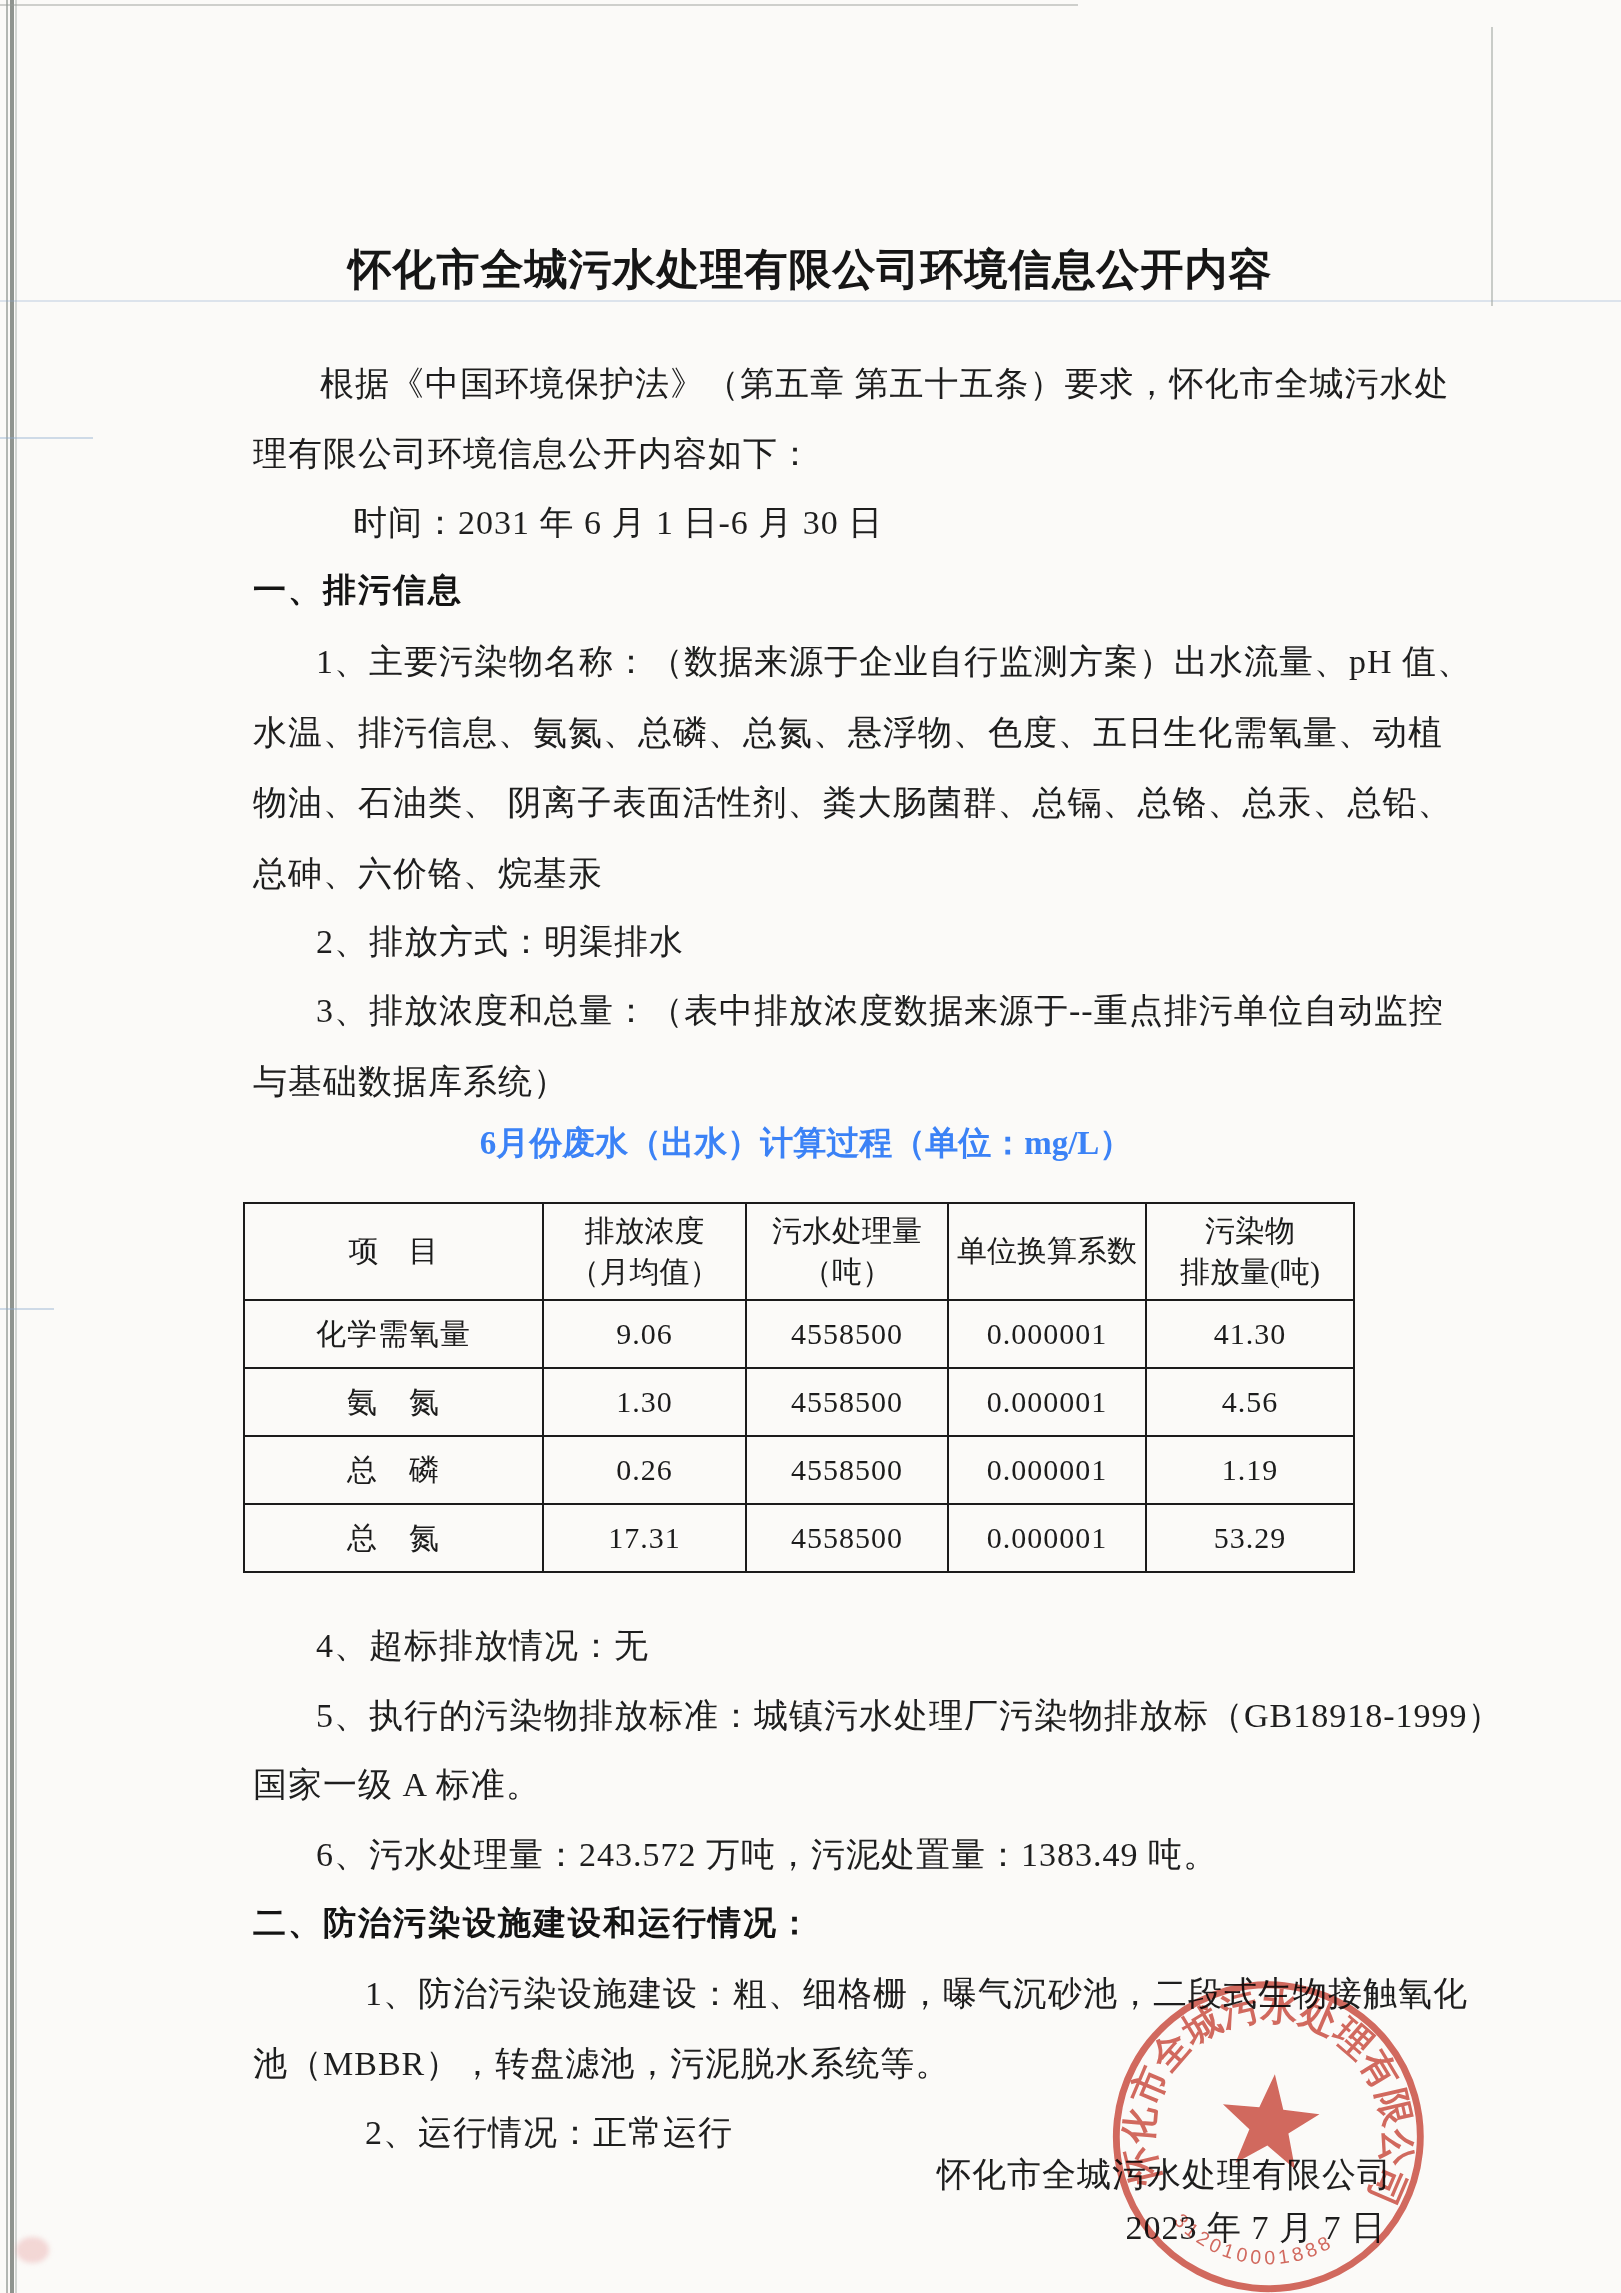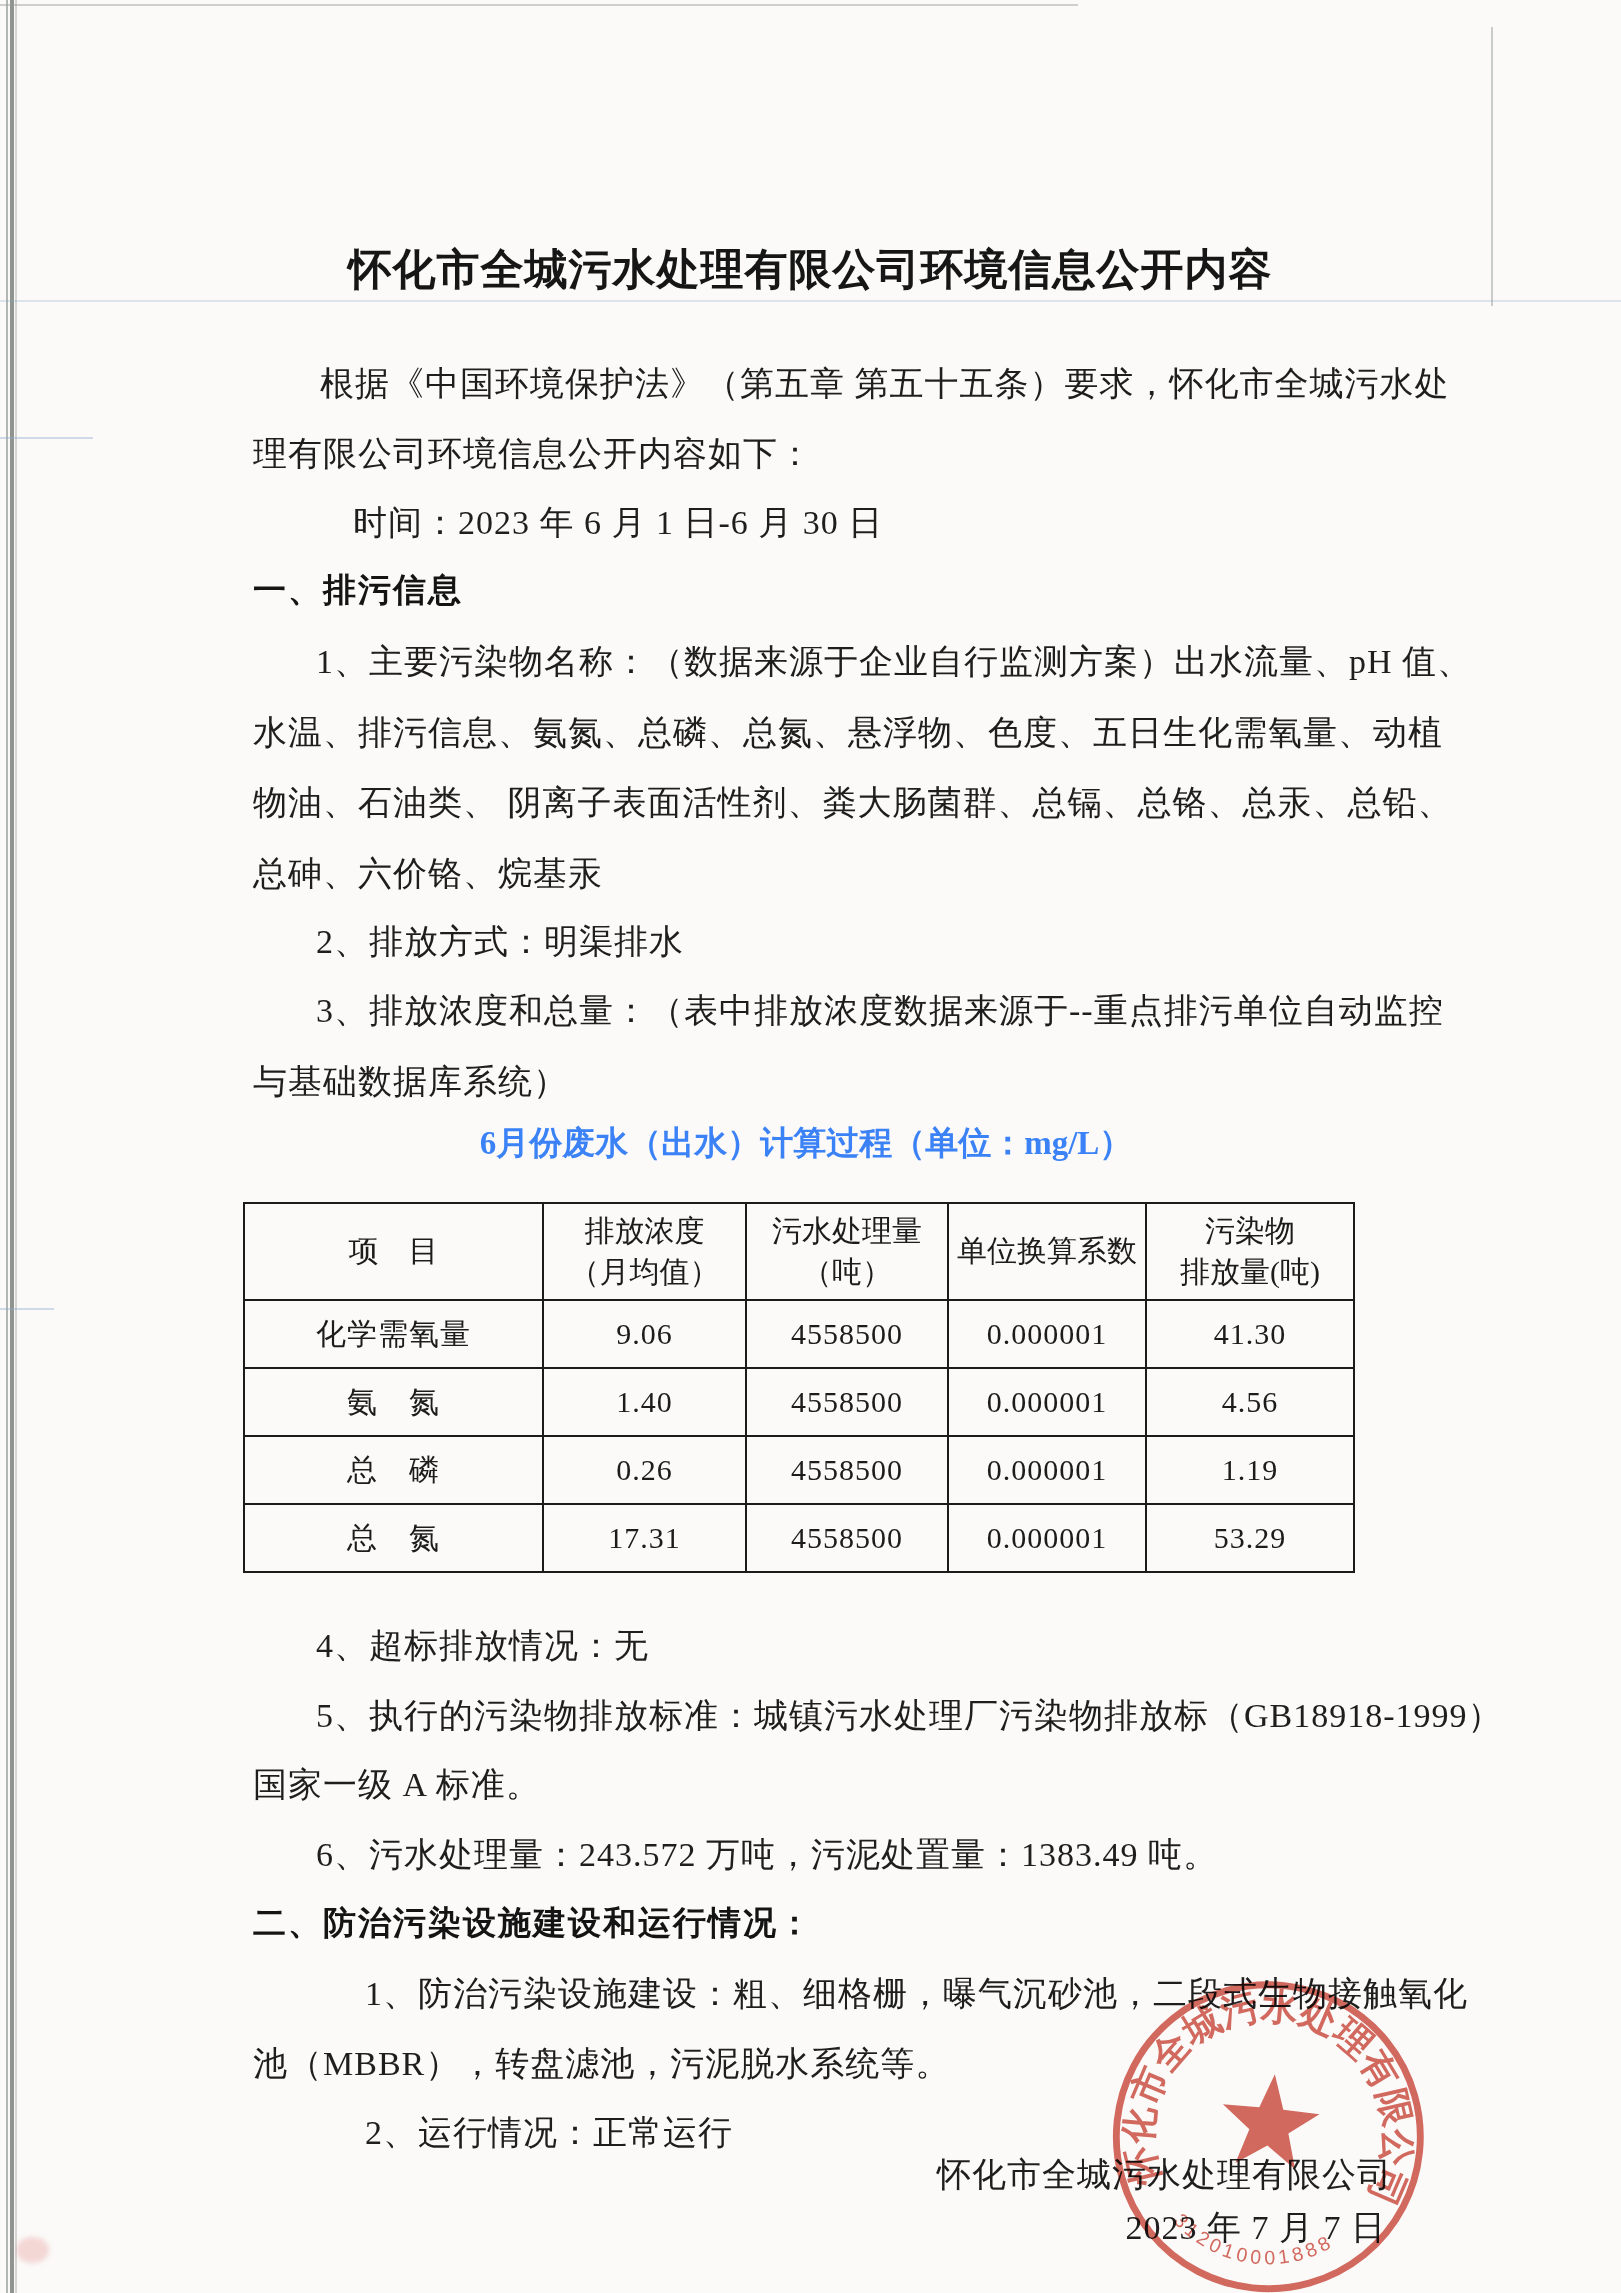--- a/index.html
+++ b/index.html
@@ -64,21 +64,21 @@
   <div class="blue1"></div>
   <div class="blue2"></div>
   <div class="blue3"></div>
   <div class="edge-r"></div>
   <div class="smudge"></div>
 
   <div class="title">怀化市全城污水处理有限公司环境信息公开内容</div>
 
   <div class="line" style="left:320px;top:361px;">根据《中国环境保护法》（第五章 第五十五条）要求，怀化市全城污水处</div>
   <div class="line" style="left:253px;top:431px;">理有限公司环境信息公开内容如下：</div>
-  <div class="line" style="left:353px;top:500px;">时间：2023 年 6 月 1 日-6 月 30 日</div>
+  <div class="line" style="left:353px;top:500px;">时间：2031 年 6 月 1 日-6 月 30 日</div>
 
   <div class="line heading" style="left:253px;top:568px;">一、排污信息</div>
 
   <div class="line" style="left:316px;top:639px;">1、主要污染物名称：（数据来源于企业自行监测方案）出水流量、pH 值、</div>
   <div class="line" style="left:253px;top:710px;">水温、排污信息、氨氮、总磷、总氮、悬浮物、色度、五日生化需氧量、动植</div>
   <div class="line" style="left:253px;top:780px;">物油、石油类、 阴离子表面活性剂、粪大肠菌群、总镉、总铬、总汞、总铅、</div>
   <div class="line" style="left:253px;top:851px;">总砷、六价铬、烷基汞</div>
   <div class="line" style="left:316px;top:919px;">2、排放方式：明渠排水</div>
   <div class="line" style="left:316px;top:988px;">3、排放浓度和总量：（表中排放浓度数据来源于--重点排污单位自动监控</div>
   <div class="line" style="left:253px;top:1059px;">与基础数据库系统）</div>
@@ -115,21 +115,21 @@
     </tr>
     <tr>
       <td>化学需氧量</td>
       <td>9.06</td>
       <td>4558500</td>
       <td>0.000001</td>
       <td>41.30</td>
     </tr>
     <tr>
       <td>氨　氮</td>
-      <td>1.40</td>
+      <td>1.30</td>
       <td>4558500</td>
       <td>0.000001</td>
       <td>4.56</td>
     </tr>
     <tr>
       <td>总　磷</td>
       <td>0.26</td>
       <td>4558500</td>
       <td>0.000001</td>
       <td>1.19</td>

